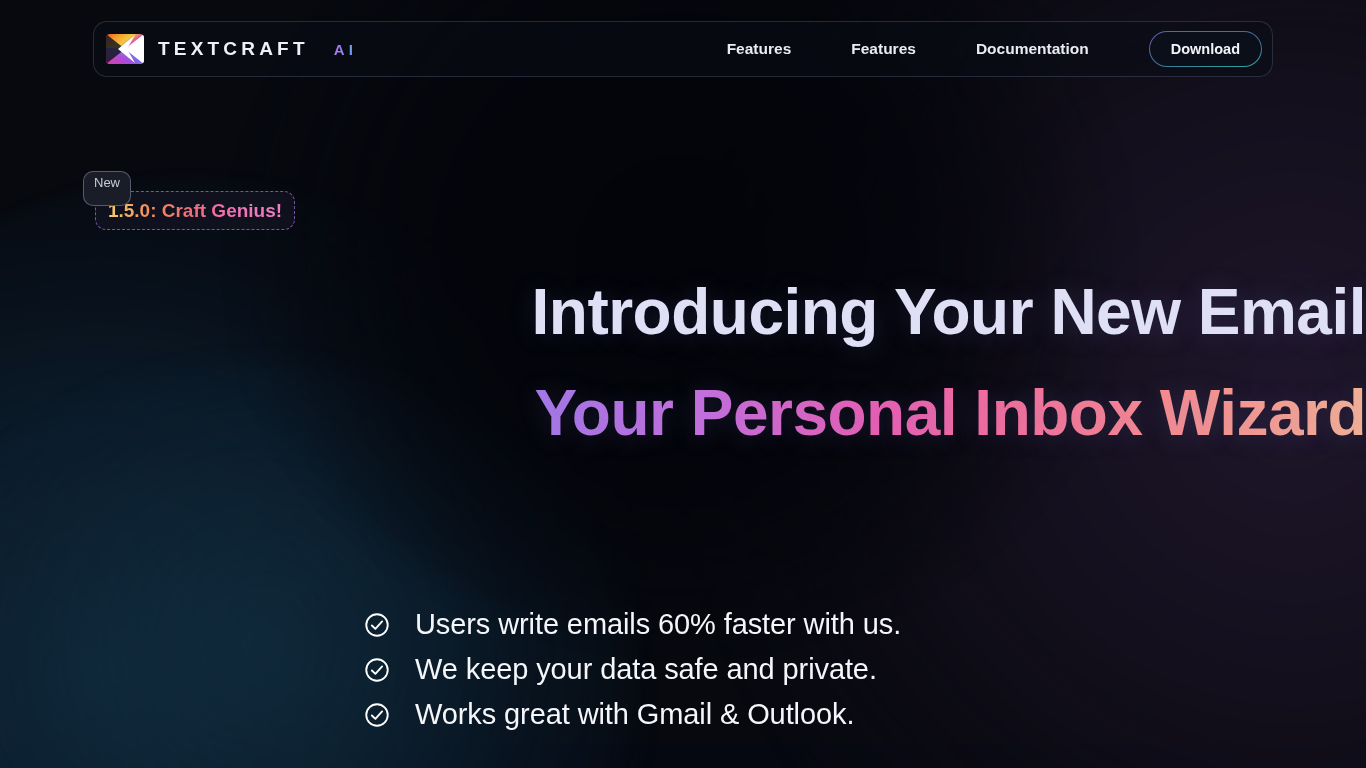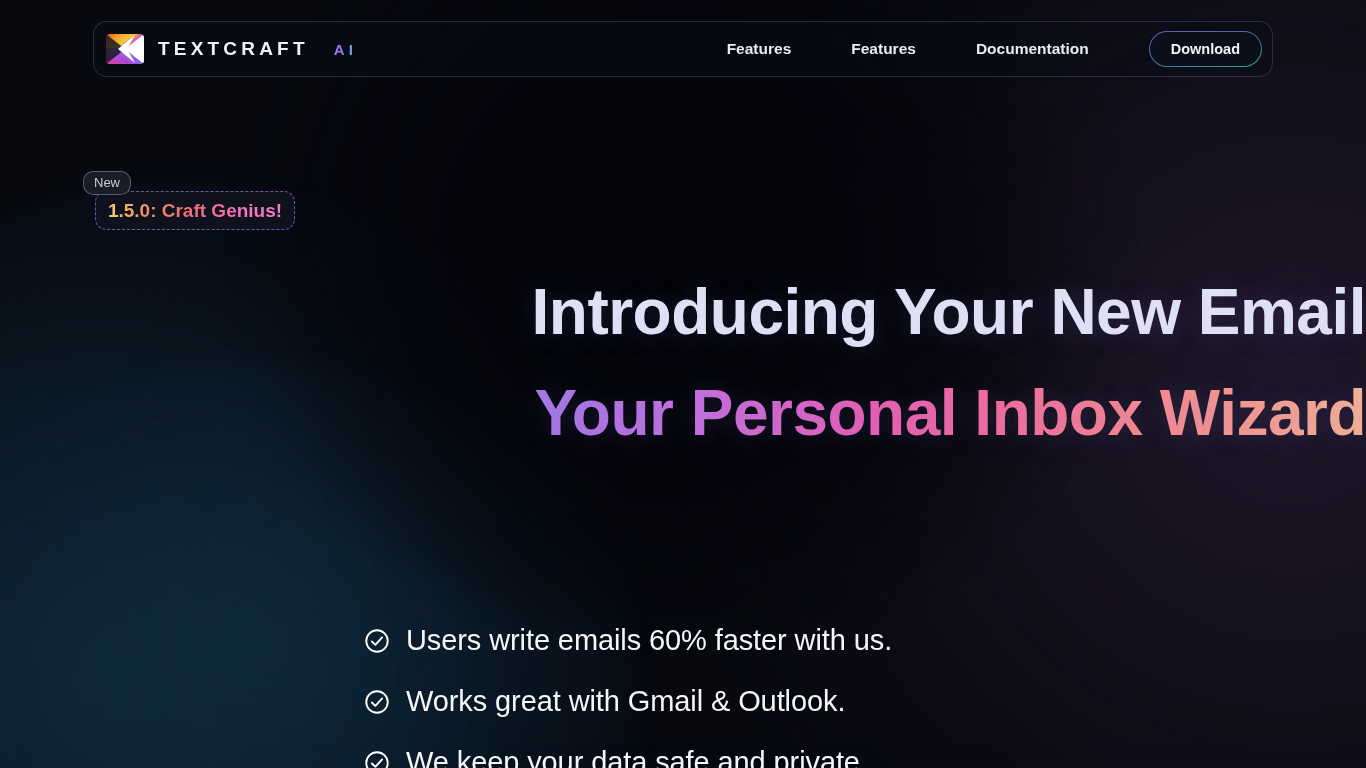--- a/index.html
+++ b/index.html
@@ -197,21 +197,21 @@
     color: transparent;
     white-space: nowrap;
   }
   .announce-pill {
     position: absolute;
     left: 0px;
     top: 0px;
     border: 1px solid rgba(132,142,172,0.55);
     border-radius: 10px;
     background: #1a1d28;
-    padding: 3px 10px 4px;
+    padding: 3px 10px 15px;
     font-size: 13px;
     font-weight: 500;
     color: #c5cbd8;
     z-index: 3;
   }
 
   
   .hero {
     position: absolute;
     left: 0;
@@ -255,23 +255,22 @@
     top: 608px;
     width: 1366px;
     display: flex;
     flex-direction: column;
     align-items: center;
     gap: 12px;
   }
   .feature-row {
     display: flex;
     align-items: center;
-    gap: 15px;
+    gap: 24px;
     width: 640px;
-    margin-top: 16px;
   }
   .feature-icon {
     width: 28px;
     height: 28px;
     flex: none;
     display: block;
   }
   .feature-text {
     font-size: 29px;
     font-weight: 400;
@@ -353,26 +352,26 @@
         <path d="M7.6 12.4 L10.6 15.3 L16.4 8.9"></path>
       </svg>
       <span class="feature-text">Users write emails 60% faster with us.</span>
     </div>
 
     <div class="feature-row">
       <svg class="feature-icon" viewBox="0 0 24 24" fill="none" stroke="#ffffff" stroke-width="1.6" stroke-linecap="round" stroke-linejoin="round">
         <circle cx="12" cy="12" r="9.2"></circle>
         <path d="M7.6 12.4 L10.6 15.3 L16.4 8.9"></path>
       </svg>
-      <span class="feature-text">Works great with Gmail &amp; Outlook.</span>
+      <span class="feature-text">We keep your data safe and private.</span>
     </div>
 
     <div class="feature-row">
       <svg class="feature-icon" viewBox="0 0 24 24" fill="none" stroke="#ffffff" stroke-width="1.6" stroke-linecap="round" stroke-linejoin="round">
         <circle cx="12" cy="12" r="9.2"></circle>
         <path d="M7.6 12.4 L10.6 15.3 L16.4 8.9"></path>
       </svg>
-      <span class="feature-text">We keep your data safe and private.</span>
+      <span class="feature-text">Works great with Gmail &amp; Outlook.</span>
     </div>
 
   </div>
 
 </div>
 
 </body></html>

